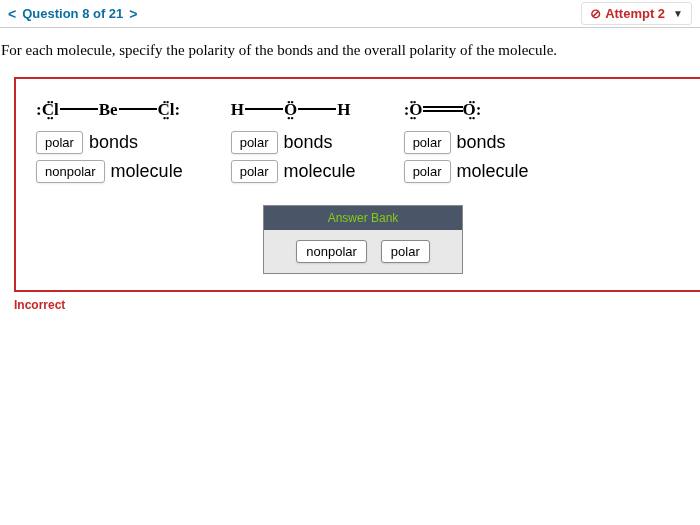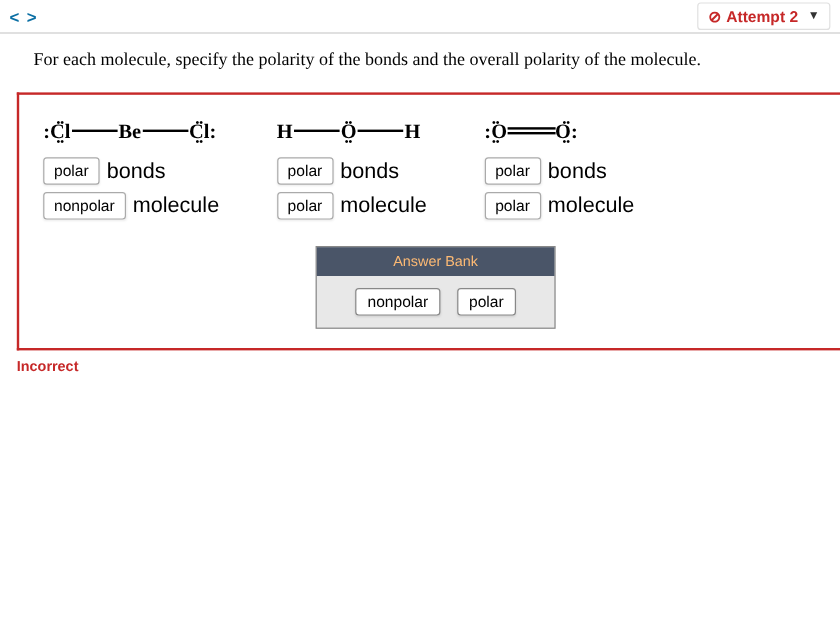--- a/index.html
+++ b/index.html
@@ -2,46 +2,47 @@
 <html><head>
   <meta charset="utf-8">
   <style>
     * { box-sizing: border-box; margin: 0; padding: 0; }
     body { font-family: Arial, sans-serif; font-size: 13px; width: 700px; height: 525px; background: #fff; overflow: hidden; }
     .topbar { display: flex; justify-content: space-between; align-items: center; border-bottom: 1px solid #ccc; padding: 4px 8px; height: 28px; }
     .nav-left { display: flex; align-items: center; gap: 6px; color: #0b6fa4; font-weight: bold; }
     .nav-arrow { font-size: 14px; cursor: pointer; }
     .attempt-box { display: flex; align-items: center; gap: 4px; border: 1px solid #e0e0e0; border-radius: 3px; padding: 3px 8px; color: #c62828; font-weight: bold; }
     .attempt-box .caret { color: #333; font-size: 10px; margin-left: 4px; }
-    .question-text { padding: 14px 10px 10px 28px; font-size: 15px; font-family: 'Times New Roman', serif; }
+    .question-text { padding: 14px 10px 10px 1px; font-size: 15px; font-family: 'Times New Roman', serif; }
     .work-area { border: 2px solid #c62828; margin: 8px 0 6px 14px; padding: 16px 10px 16px 20px; position: relative; border-right: none; }
     .molecules-row { display: flex; gap: 48px; margin-bottom: 10px; }
     .mol-col { display: flex; flex-direction: column; gap: 6px; }
     .mol-diagram { height: 30px; display: flex; align-items: center; font-family: 'Times New Roman', serif; font-size: 17px; font-weight: bold; letter-spacing: 0; }
     .bond-line { display: inline-block; width: 38px; height: 2px; background: #000; vertical-align: middle; margin: 0 1px; position: relative; top: -1px; }
     .bond-double { display: inline-flex; flex-direction: column; gap: 2px; width: 40px; vertical-align: middle; position: relative; top: -1px; }
     .bond-double span { height: 2px; background: #000; }
     .atom-wrap { display: inline-flex; flex-direction: column; align-items: center; line-height: 0.7; }
     .dots-top { font-size: 9px; letter-spacing: 0px; line-height: 0.5; }
     .dots-bot { font-size: 9px; letter-spacing: 0px; line-height: 0.5; }
     .drop-row { display: flex; align-items: center; gap: 6px; }
     .drop-box { border: 1px solid #aaa; border-radius: 3px; padding: 3px 8px; font-size: 13px; background: #fff; box-shadow: 0 1px 2px rgba(0,0,0,0.08); }
     .label-txt { font-size: 18px; }
     .answer-bank { margin: 22px auto 0; width: 200px; border: 1px solid #888; background: #e8e8e8; }
-    .bank-header { background: #4a5568; color: #fdba74; text-align: center; padding: 5px 0; font-size: 12px; }
+    .bank-header { background: #4a5568; color: #84cc16; text-align: center; padding: 5px 0; font-size: 12px; }
     .bank-body { display: flex; justify-content: center; gap: 14px; padding: 10px; }
     .chip { border: 1px solid #888; border-radius: 3px; padding: 3px 9px; font-size: 13px; background: #fff; box-shadow: 0 1px 2px rgba(0,0,0,0.1); cursor: grab; }
     .incorrect { color: #c62828; font-weight: bold; font-size: 12px; margin: 6px 0 0 14px; }
   </style>
 </head>
 <body>
 
 <div class="topbar">
   <div class="nav-left">
     <span class="nav-arrow">&lt;</span>
+    <span>Question 8 of 21</span>
     <span class="nav-arrow">&gt;</span>
   </div>
   <div class="attempt-box">
     <span>⊘</span>
     <span>Attempt 2</span>
     <span class="caret">▼</span>
   </div>
 </div>
 
 <div class="question-text">For each molecule, specify the polarity of the bonds and the overall polarity of the molecule.</div>

